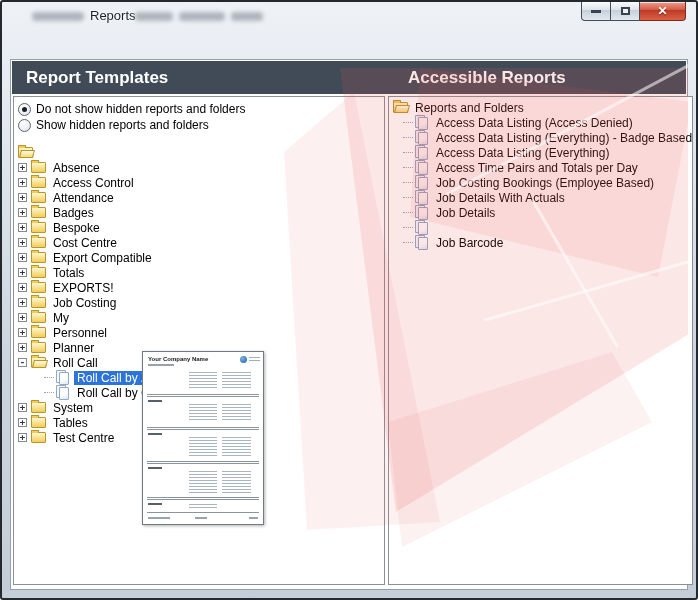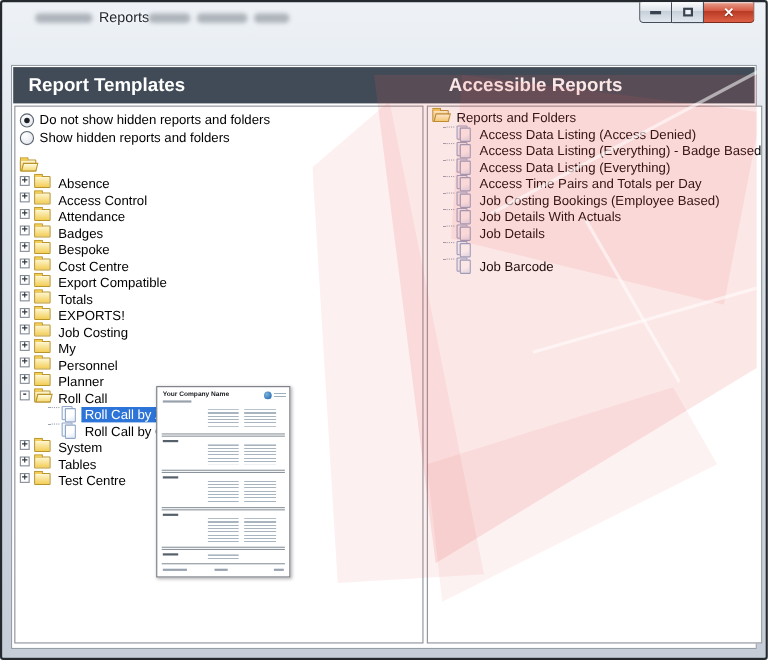--- a/index.html
+++ b/index.html
@@ -37,21 +37,21 @@
   .panel-left{left:2px;width:370px;}
   .panel-right{left:377px;width:303px;}
   
   .radio-group{padding-top:4px;}
   .radio-row{display:flex;align-items:center;height:16px;padding-left:4px;gap:5px;font-size:12px;color:#000;text-align:center;}
   .rdot{width:11px;height:11px;border-radius:50%;border:1px solid #5a6470;position:relative;flex:none;
     background:radial-gradient(circle at 35% 30%,#fff,#dde3ea);}
   .rdot.on::after{content:'';position:absolute;inset:3px;border-radius:50%;background:#1b1f24;}
   .tree-gap{height:12px;}
   
-  .trow{height:15px;display:flex;align-items:flex-start;padding-left:4px;white-space:nowrap;
+  .trow{height:15px;display:flex;align-items:center;padding-left:4px;white-space:nowrap;
     font-size:12px;color:#000;}
   .trow.d1{padding-left:30px;}
   .panel-right .trow.d1{padding-left:14px;}
   .exp{width:9px;height:9px;box-sizing:border-box;border:1px solid #828a94;background:#fff;
     font:bold 9px/7px "DejaVu Sans Mono",monospace;text-align:center;color:#30363c;
     margin-right:4px;flex:none;}
   .foldericon{width:15px;height:11px;background:linear-gradient(#fdf6cf,#f3cd56);
     border:1px solid #b9952e;border-radius:1px;position:relative;margin-right:4px;flex:none;box-sizing:border-box;}
   .foldericon::before{content:'';position:absolute;top:-3px;left:-1px;width:6px;height:2px;
     background:#f3cd56;border:1px solid #b9952e;border-bottom:none;border-radius:1px 1px 0 0;}

